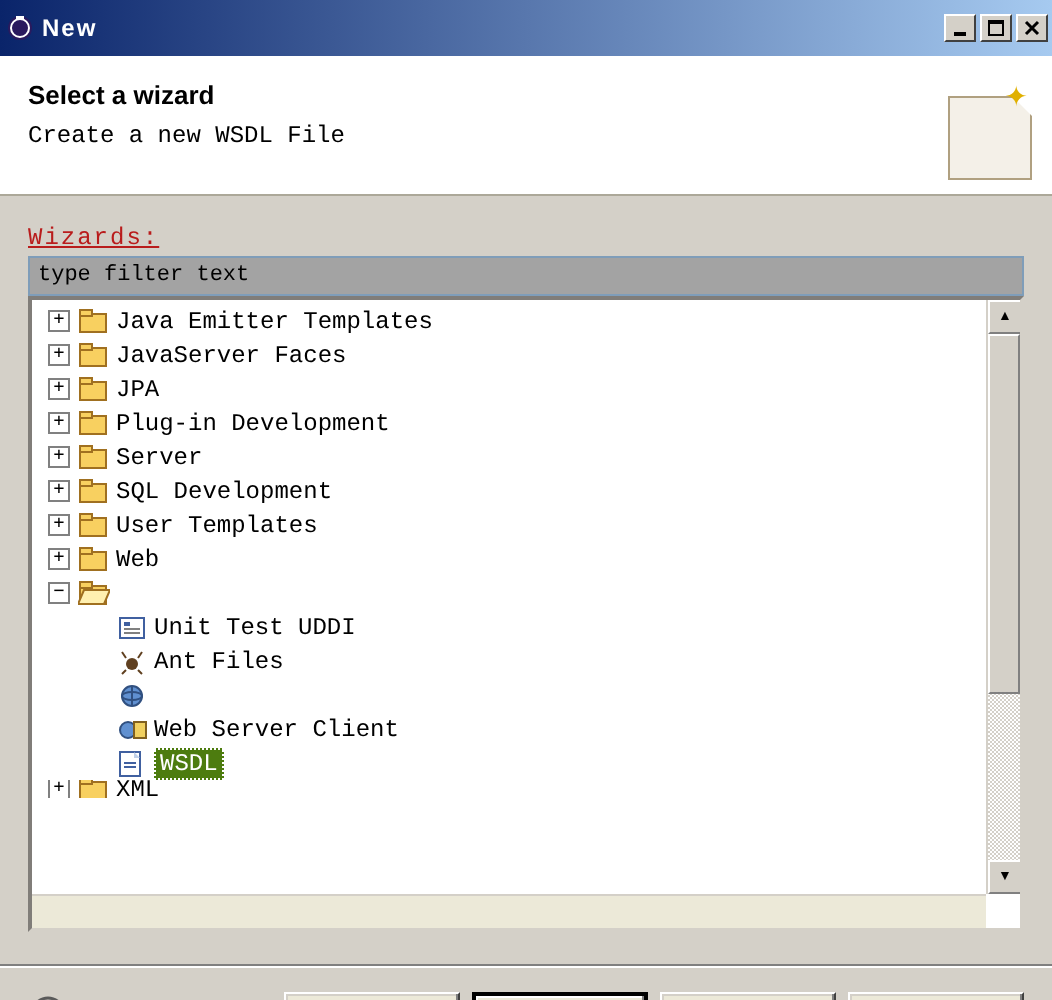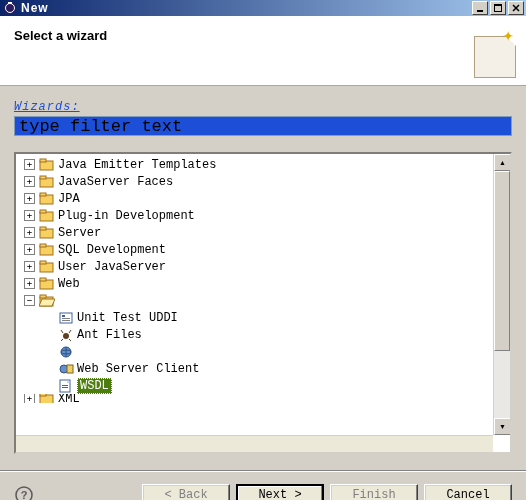--- a/index.html
+++ b/index.html
@@ -1,38 +1,38 @@
 <!DOCTYPE html>
 <html><head>
 <meta charset="utf-8">
 <style>
 * { box-sizing: border-box; margin: 0; padding: 0; font-family: "Microsoft Sans Serif", Tahoma, sans-serif; font-size: 11px; }
 html, body { width: 526px; height: 500px; background: #d4d0c8; overflow: hidden; }
 
 
-.titlebar { height: 16px; background: linear-gradient(to right, #0a246a, #a6caf0); display: flex; align-items: center; padding: 0 2px; }
+.titlebar { height: 28px; background: linear-gradient(to right, #0a246a, #a6caf0); display: flex; align-items: center; padding: 0 2px; }
 .titlebar .appicon { width: 16px; height: 16px; margin-right: 3px; display: flex; align-items: center; justify-content: center; }
 .titlebar .title { flex: 1; color: #fff; font-weight: bold; font-size: 12px; letter-spacing: 1px; }
 .titlebar .winbtn { width: 16px; height: 14px; margin-left: 2px; background: #d4d0c8; border: 1px solid #fff; border-right-color:#404040; border-bottom-color:#404040; display:flex; align-items:center; justify-content:center; font-size:9px; font-family: Marlett, monospace; cursor: default; }
 .winbtn svg { display:block; }
 
 
 .header { background: #fff; padding: 12px 14px 10px 14px; position: relative; border-bottom: 1px solid #aca899; min-height: 70px; }
 .header h1 { font-size: 13px; font-weight: bold; margin-bottom: 6px; }
 .header .subtitle { font-size: 12px; color: #000; font-family: "Courier New", monospace; }
 .header .banner { position: absolute; right: 10px; top: 10px; width: 62px; height: 52px; }
 .banner-shape { width:62px; height:52px; position:relative; }
 .banner-shape .file { position:absolute; right:0; bottom:0; width:42px; height:42px; background:#f4f0e8; border:1px solid #b0a080; }
 .banner-shape .file::before { content:""; position:absolute; right:-1px; top:-1px; width:0; height:0; border-top:10px solid #fff; border-left:10px solid transparent; }
 .banner-shape .star { position:absolute; right:2px; top:2px; color:#e0b000; font-size:14px; }
 
 
 .body { padding: 14px 14px 8px 14px; display:flex; flex-direction:column; height: 376px; }
-.label { font-size:12px; color:#1d4ed8; margin-bottom:2px; text-decoration: underline; display:inline-block; letter-spacing:1px; font-family: "Courier New", monospace; font-style: italic; }
-.filter { width:100%; height:20px; border:1px solid #7f9db9; background:#1d4ed8; padding:2px 4px; font-size:17px; font-family: "Courier New", monospace; color:#000; margin-bottom:16px; }
+.label { font-size:12px; color:#b91c1c; margin-bottom:2px; text-decoration: underline; display:inline-block; letter-spacing:1px; font-family: "Courier New", monospace; }
+.filter { width:100%; height:20px; border:1px solid #7f9db9; background:#a3a3a3; padding:2px 4px; font-size:11px; font-family: "Courier New", monospace; color:#000; margin-bottom:0; }
 
 
 .tree-wrap { flex:1; background:#fff; border:2px inset #d4d0c8; position:relative; overflow:hidden; }
 .tree { position:absolute; inset:0; padding:2px 0 2px 2px; overflow:hidden; }
 .scrollbar-v { position:absolute; right:0; top:0; bottom:17px; width:17px; background:#ece9d8; border-left:1px solid #d4d0c8; display:flex; flex-direction:column; }
 .scrollbar-h { position:absolute; left:0; right:17px; bottom:0; height:17px; background:#ece9d8; border-top:1px solid #d4d0c8; }
 .scrollbtn { width:17px; height:17px; background:#d4d0c8; border:1px solid #fff; border-right-color:#808080; border-bottom-color:#808080; display:flex; align-items:center; justify-content:center; font-size:7px; }
 .scroll-track { flex:1; background: repeating-conic-gradient(#fff 0% 25%, #d4d0c8 0% 50%) 0/2px 2px; position:relative; }
 .scroll-thumb { position:absolute; left:0; right:0; top:0; height:180px; background:#d4d0c8; border:1px solid #fff; border-right-color:#808080; border-bottom-color:#808080; }
 
@@ -79,20 +79,21 @@
     </span>
   <span class="winbtn">
       <svg width="8" height="8">
         <path d="M1 1 L7 7 M7 1 L1 7" stroke="#000" stroke-width="1.5"></path>
       </svg>
     </span>
 </div>
 
 <div class="header">
   <h1>Select a wizard</h1>
+  <div class="subtitle">Create a new WSDL File</div>
   <div class="banner">
     <div class="banner-shape">
         <div class="file"></div>
         <div class="star">✦</div>
       </div>
   </div>
 </div>
 
 <div class="body">
   <span class="label">Wizards:</span>
@@ -168,21 +169,21 @@
         </div>
         <div class="row">
           <span style="width:6px;display:inline-block"></span>
           <span class="exp">+</span>
           <span class="ficon">
             <svg width="16" height="13">
               <rect x="1" y="3" width="13" height="9" fill="#f8d060" stroke="#a07020"></rect>
               <rect x="1" y="1" width="6" height="3" fill="#f8d060" stroke="#a07020"></rect>
             </svg>
           </span>
-          <span class="txt">User JavaServer</span>
+          <span class="txt">User Templates</span>
         </div>
         <div class="row">
           <span style="width:6px;display:inline-block"></span>
           <span class="exp">+</span>
           <span class="ficon">
             <svg width="16" height="13">
               <rect x="1" y="3" width="13" height="9" fill="#f8d060" stroke="#a07020"></rect>
               <rect x="1" y="1" width="6" height="3" fill="#f8d060" stroke="#a07020"></rect>
             </svg>
           </span>

